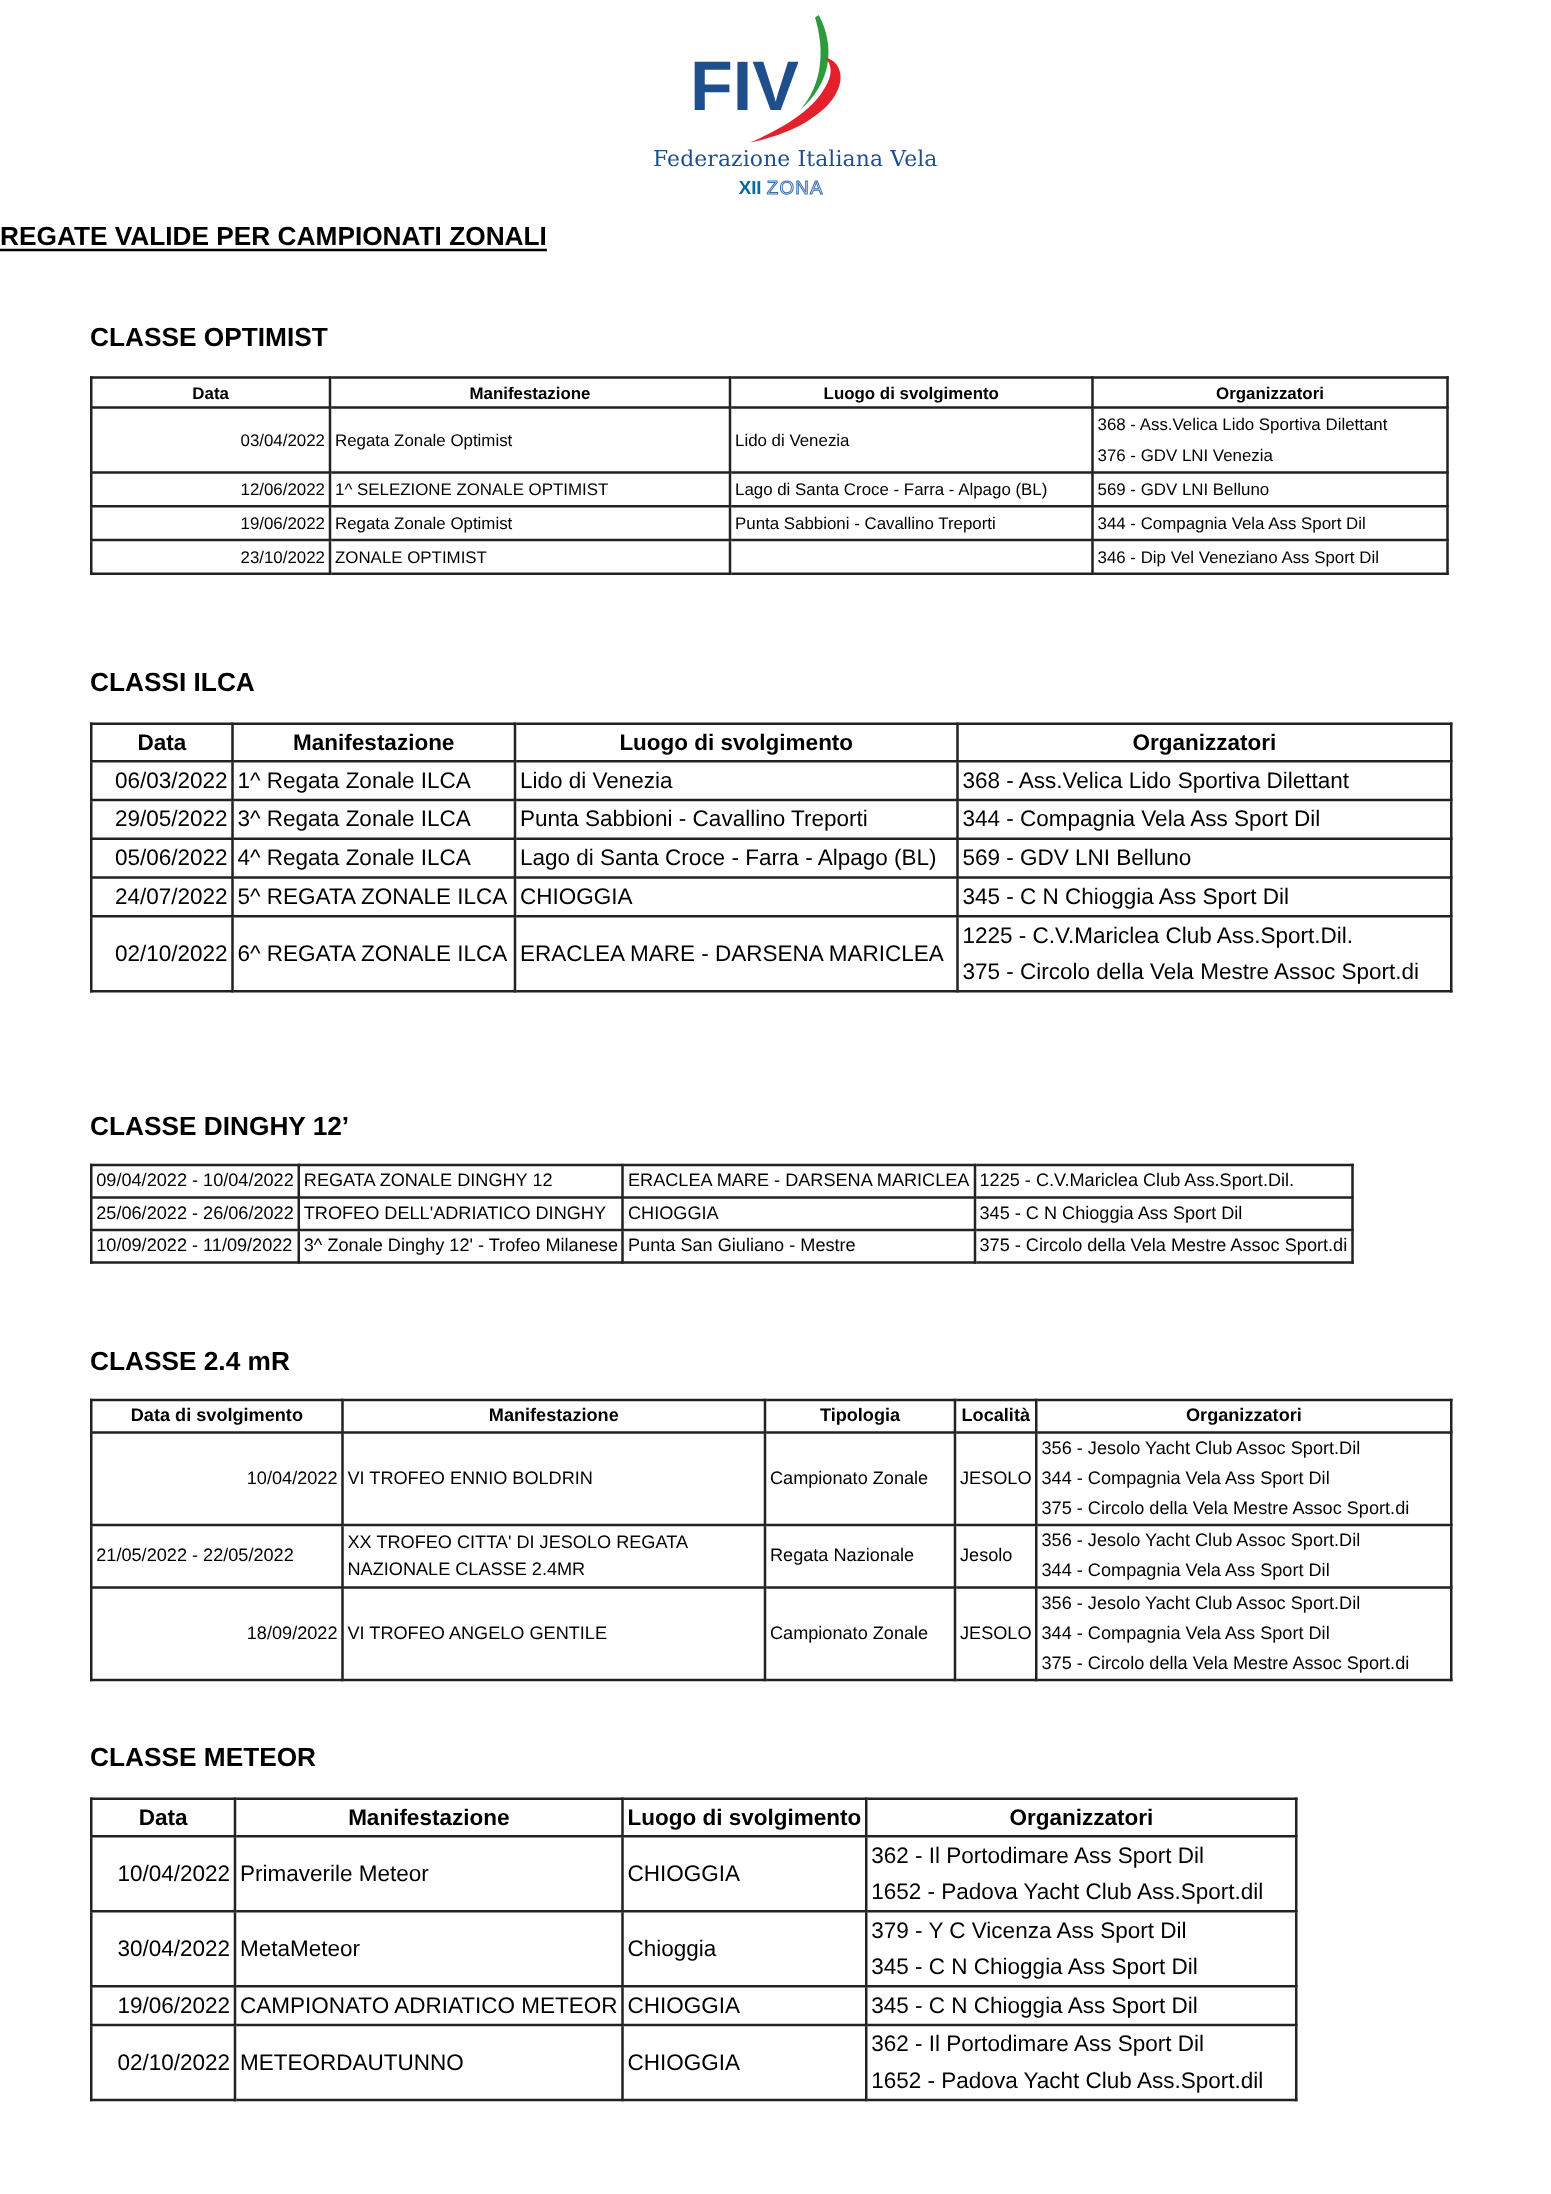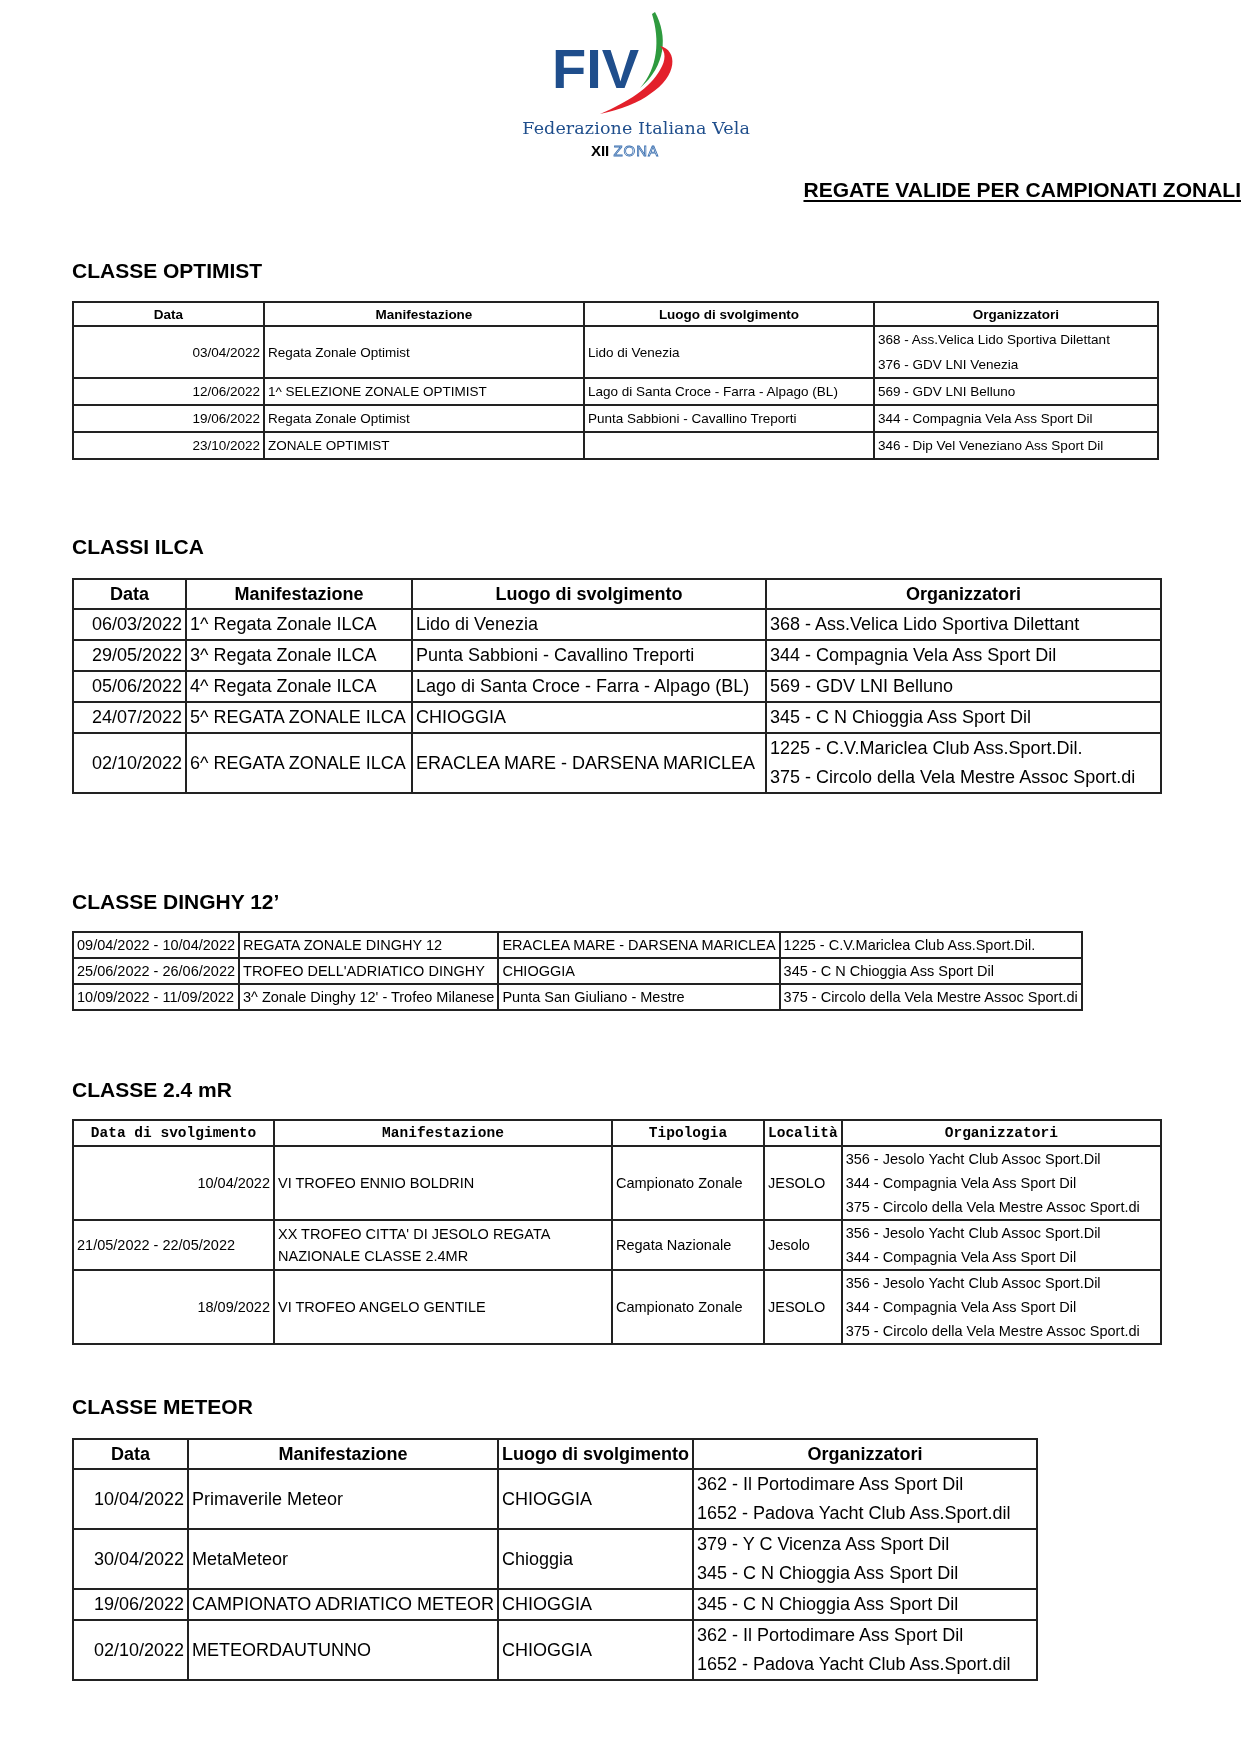--- a/index.html
+++ b/index.html
@@ -6,24 +6,24 @@
   body {
     width: 1241px; height: 1755px; position: relative; overflow: hidden;
     font-family: "Liberation Sans", sans-serif; color: #000;
   }
   .logo { position: absolute; left: 500px; top: 6px; width: 250px; height: 160px; }
   .logo svg { position: absolute; left: 0; top: 0; }
   .logo .fed { position: absolute; left: 0; top: 112px; width: 250px; text-align: right;
     font-family: "DejaVu Serif", serif; font-size: 17.5px; color: #1f4e8c; letter-spacing: 0.1px; }
   .logo .zona { position: absolute; left: 0; top: 136px; width: 250px; text-align: center;
     font-family: "Liberation Sans", sans-serif; font-size: 15px; font-weight: bold; }
-  .logo .zona .xii { color: #000000; }
+  .logo .zona .xii { color: #0369a1; }
   .logo .zona .zn { color: #fff; -webkit-text-stroke: 0.8px #3a6fb0; font-weight: normal; letter-spacing: 1px; }
 
-  .doc-title { position: absolute; left: 0; width: 1241px; top: 178px; text-align: right;
+  .doc-title { position: absolute; left: 0; width: 1241px; top: 178px; text-align: left;
     font-size: 21px; font-weight: bold; text-decoration: underline; text-underline-offset: 3px; }
 
   .section-title { position: absolute; left: 72px; font-size: 21px; font-weight: bold; }
 
   table { position: absolute; border-collapse: collapse; font-family: "Liberation Sans", sans-serif; }
   td, th { border: 2px solid #222; padding: 0 3px; vertical-align: middle; white-space: nowrap; overflow: hidden; }
   th { font-weight: bold; text-align: center; }
   td .line { display: block; }
   .r { text-align: right; }
   .wrap { white-space: normal; }
@@ -34,21 +34,21 @@
   #t-opt td { line-height: 25px; }
   
   #t-ilca { left: 72px; top: 578px; width: 1090px; font-size: 18px; }
   #t-ilca th { height: 28px; font-size: 18px; }
   #t-ilca td { line-height: 29px; }
   
   #t-din { left: 72px; top: 931px; width: 892px; font-size: 14.5px; }
   #t-din td { line-height: 24px; }
   
   #t-24 { left: 72px; top: 1119px; width: 1090px; font-size: 14.5px; }
-  #t-24 th { height: 24px; font-size: 14.5px; font-family: Liberation Mono, monospace; }
+  #t-24 th { height: 24px; font-size: 14.5px; }
   #t-24 td { line-height: 24px; }
   #t-24 td.tight { line-height: 22px; margin-left: 34px; }
   
   #t-met { left: 72px; top: 1438px; width: 966px; font-size: 18px; }
   #t-met th { height: 28px; font-size: 18px; }
   #t-met td { line-height: 29px; }
 </style>
 </head>
 <body>
 

